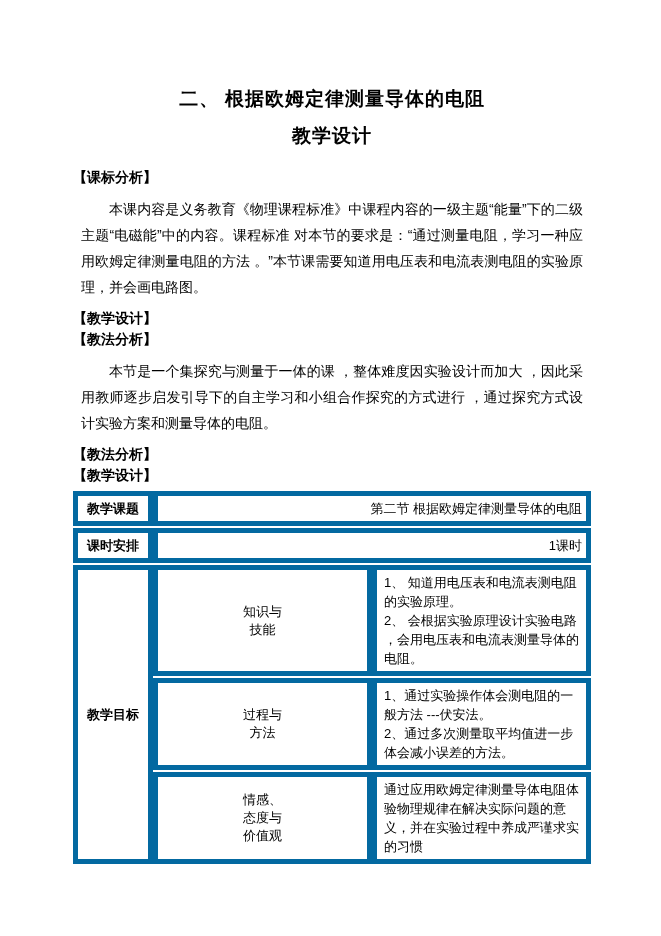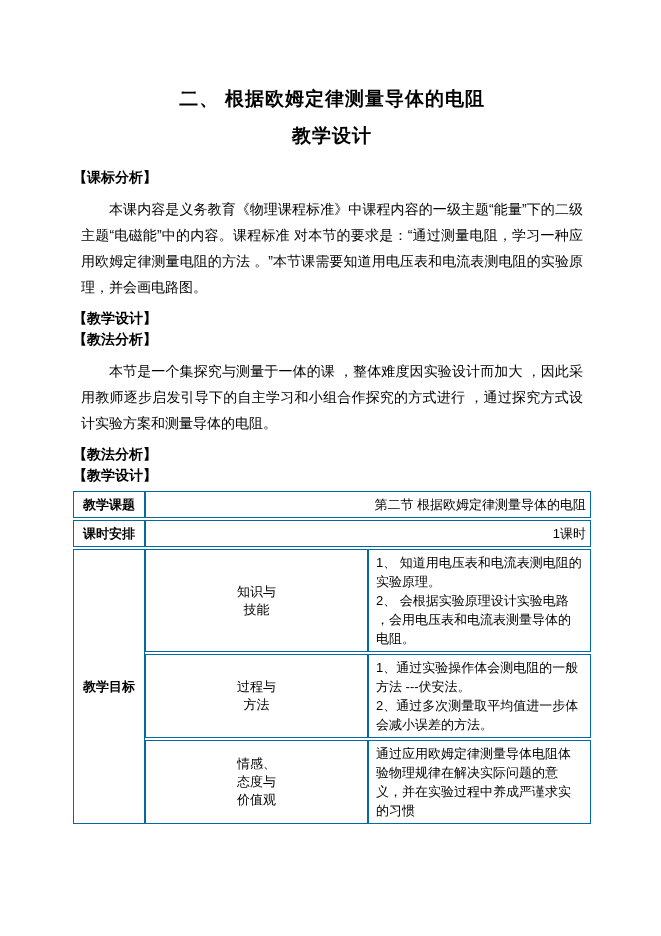--- a/index.html
+++ b/index.html
@@ -21,21 +21,21 @@
   }
   .sec-p {
     margin:8px; font-size:14px; line-height:26px;
     text-indent:2em; text-align:justify; word-break:break-all;
   }
   table.design {
     width:100%; border-collapse:separate; border-spacing:0 2px;
     font-size:13px; margin-top:3px; table-layout:fixed;
   }
   .design th, .design td {
-    border:1px solid #0369a1; vertical-align:middle;
+    border:5px solid #0369a1; vertical-align:middle;
     line-height:19px; padding:3px 4px; font-weight:normal;
     word-break:break-all;
   }
   .design th.lbl { width:62px; font-weight:bold; text-align:center; }
   .design td.sub { width:52px; text-align:center; white-space:pre-line; padding:3px 7px; line-height:18px; }
   .design td.content { text-align:left; white-space:pre-line; padding:3px 7px; }
   .design td.centered { text-align:right; }
 </style>
 </head>
 <body>

